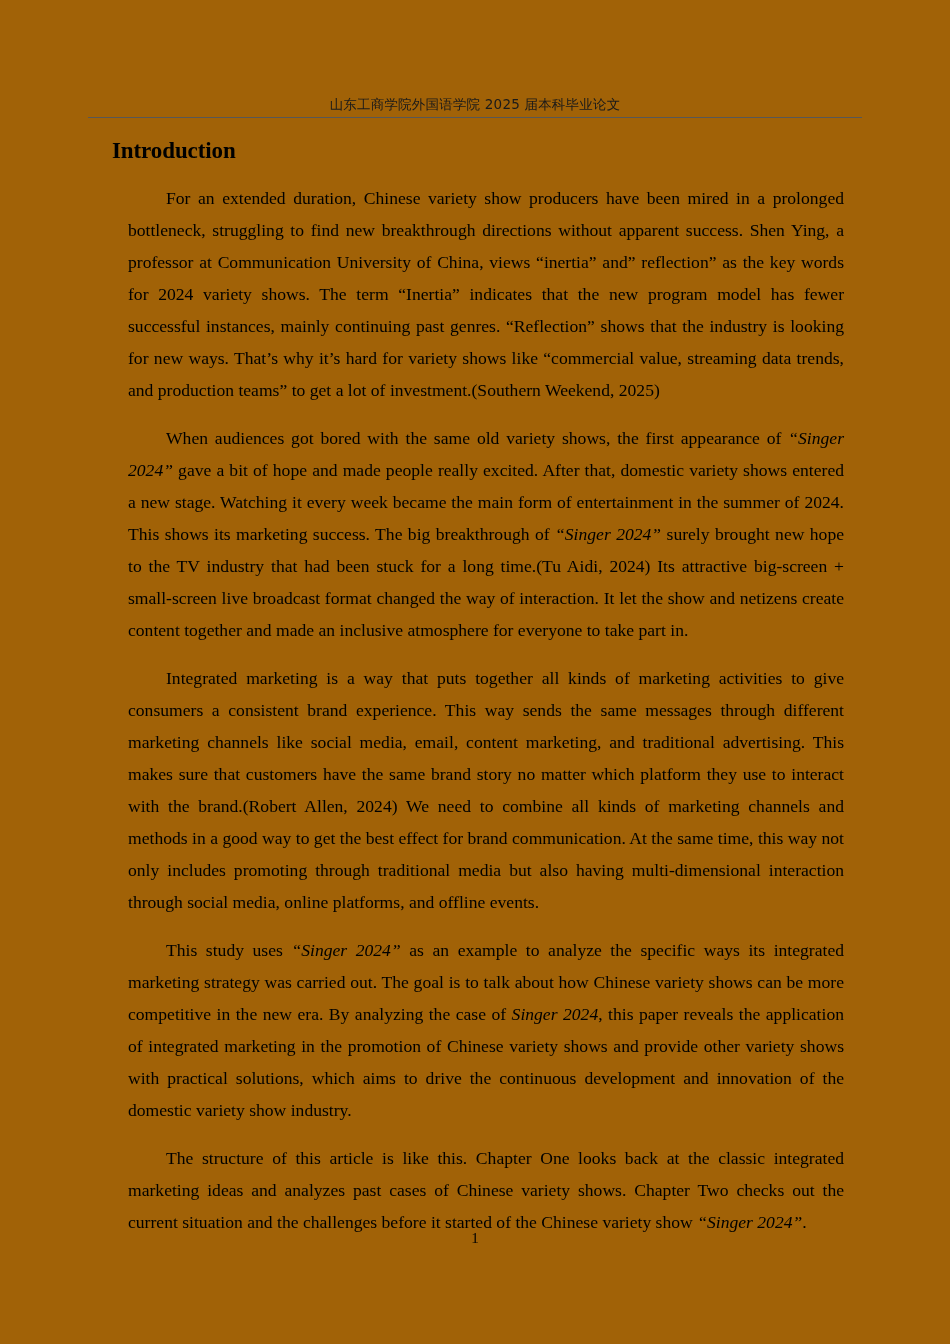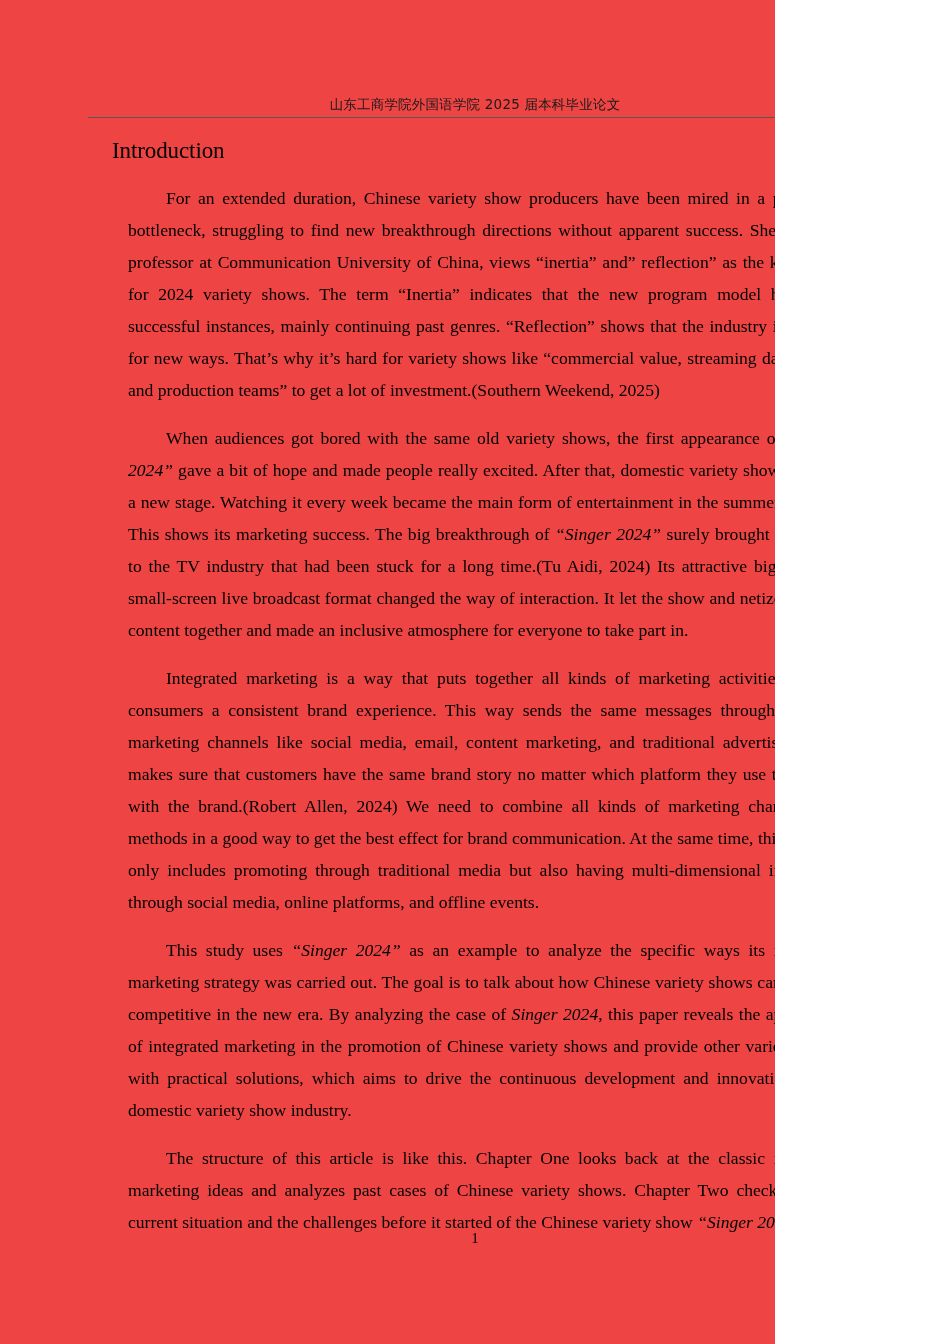--- a/index.html
+++ b/index.html
@@ -7,23 +7,23 @@
     margin: 0;
     padding: 0;
     background: #ffffff;
   }
   body {
     font-family: "Liberation Serif", "DejaVu Serif", serif;
     color: #000000;
   }
   .page {
     position: relative;
-    width: 775px;
+    width: 950px;
     height: 1344px;
-    background: #ef4444;
+    background: #a16207;
     box-sizing: border-box;
     overflow: hidden;
   }
 
   
   .page-header {
     position: absolute;
     left: 88px;
     top: 95px;
     width: 774px;
@@ -52,21 +52,21 @@
     position: absolute;
     left: 112px;
     top: 136px;
     width: 748px;
   }
 
   h1.section-title {
     margin: 0 0 9px 0;
     font-family: "Liberation Serif", "DejaVu Serif", serif;
     font-size: 23px;
-    font-weight: normal;
+    font-weight: bold;
     line-height: 30px;
     letter-spacing: -0.1px;
   }
 
   p.body-para {
     margin: 16px;
     font-size: 17.6px;
     line-height: 32px;
     text-align: justify;
     text-justify: inter-word;

